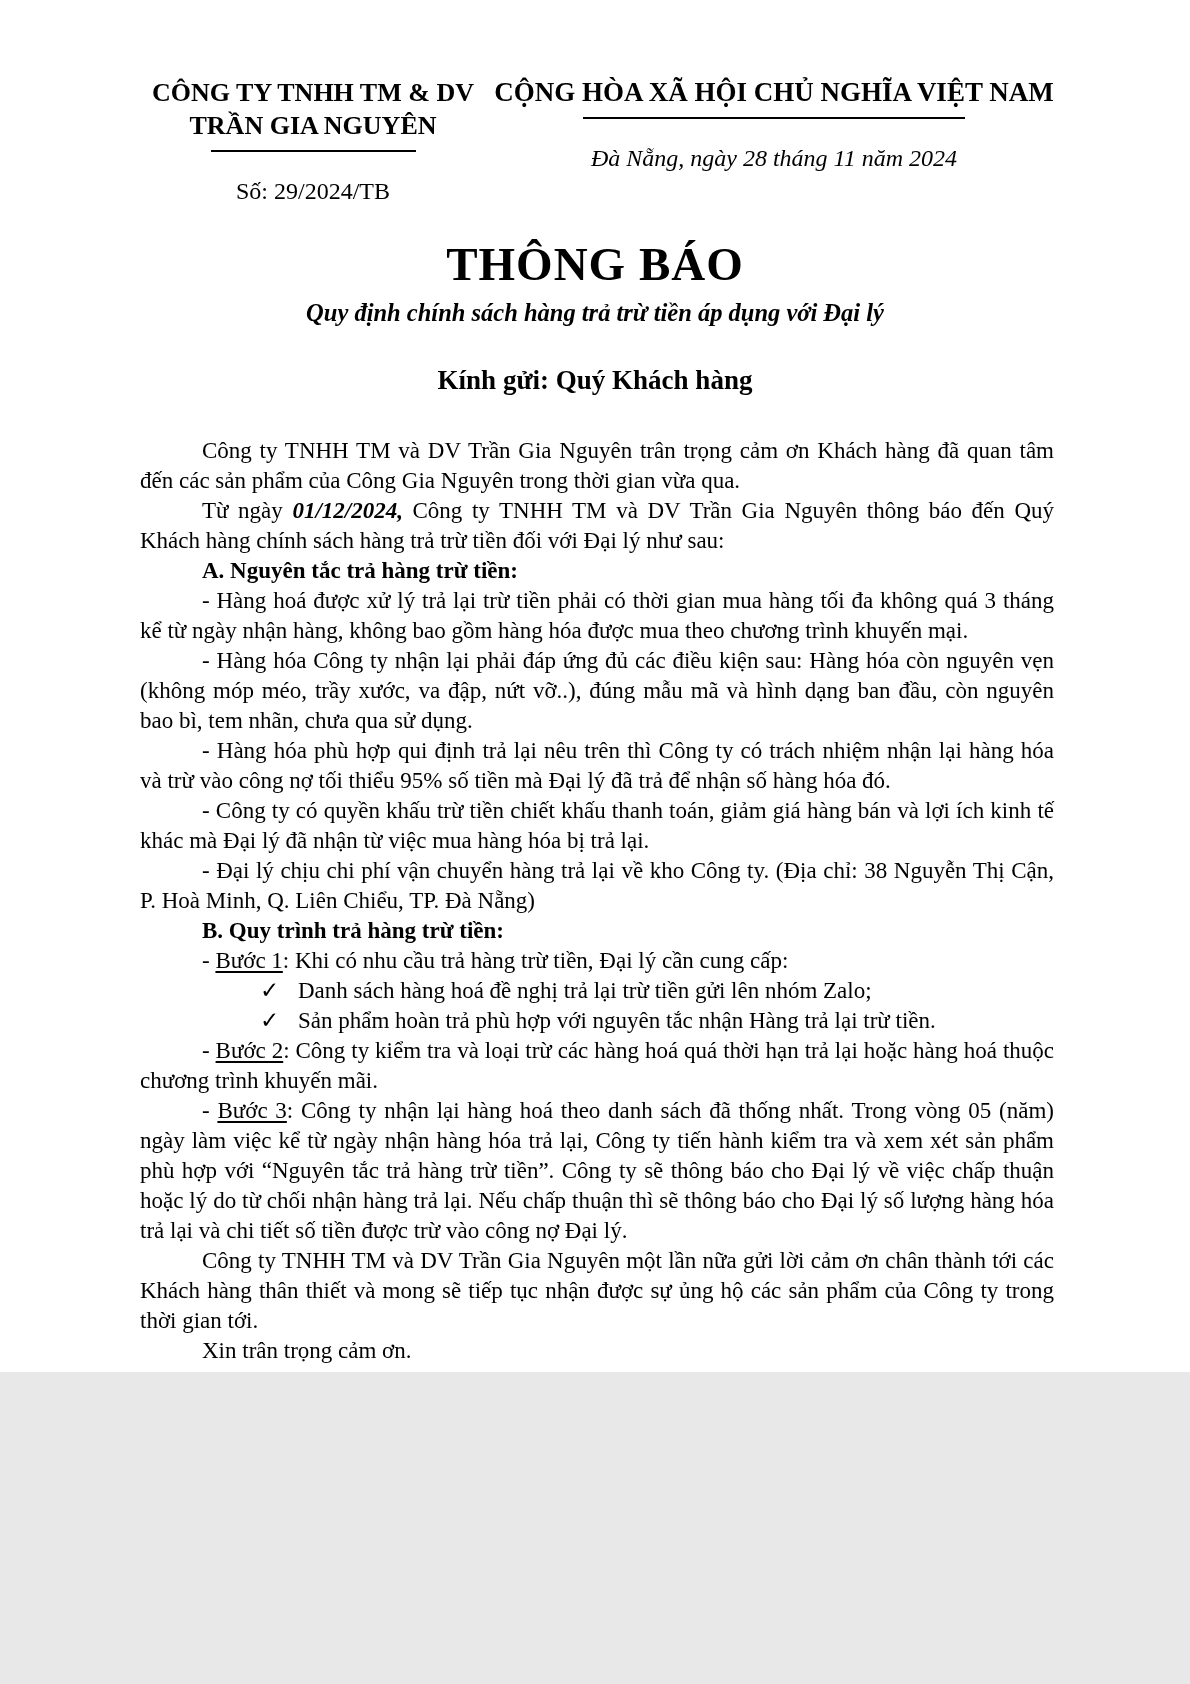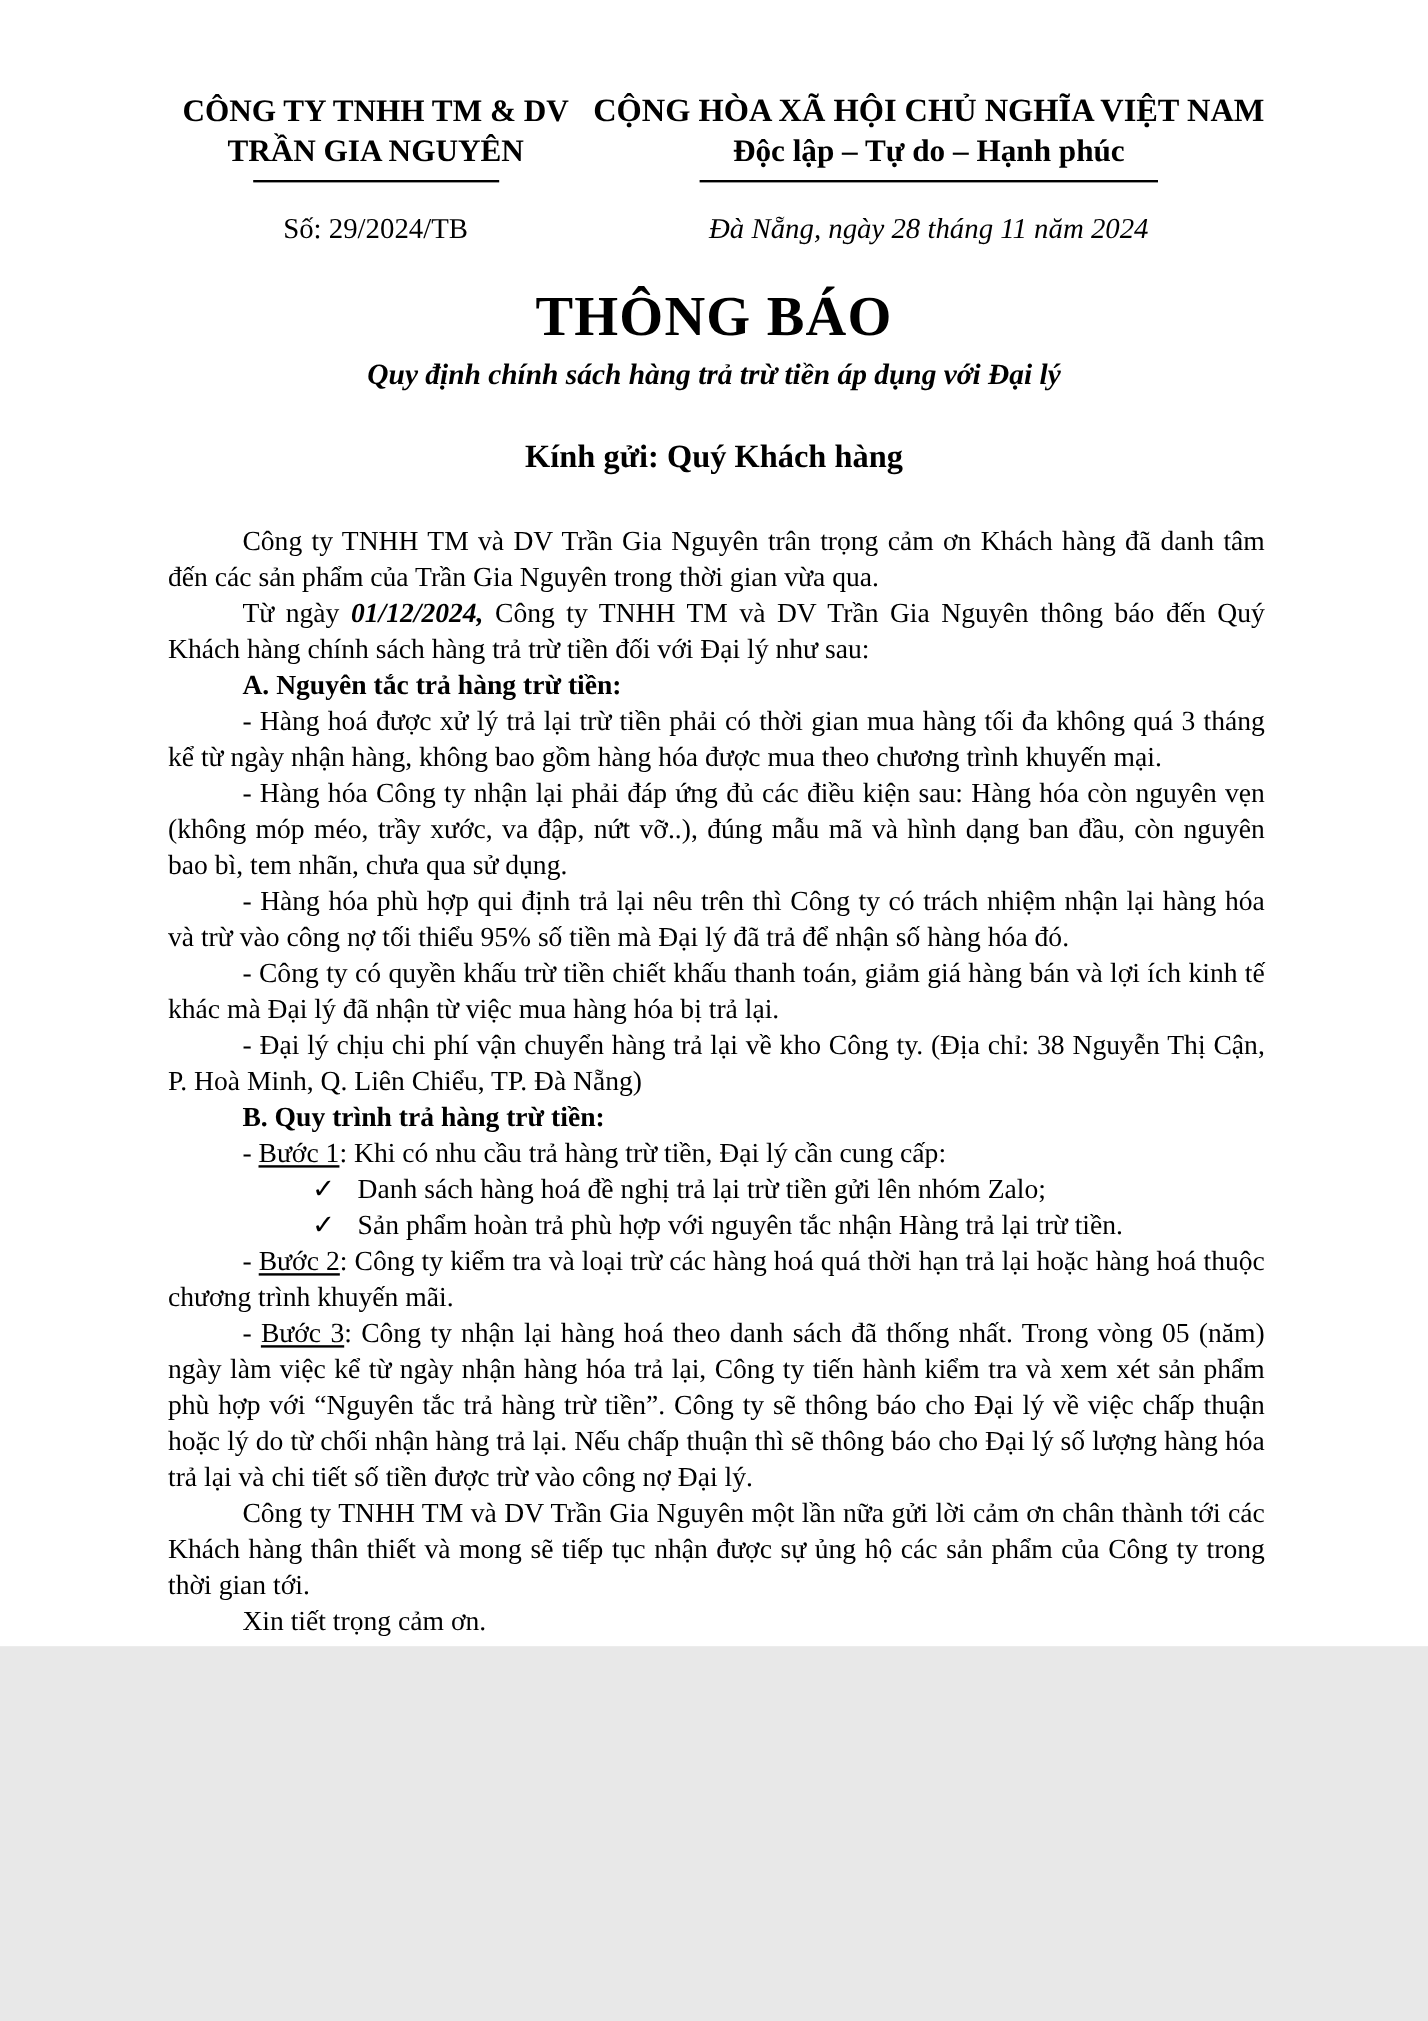--- a/index.html
+++ b/index.html
@@ -84,47 +84,46 @@
 
   <div class="header">
     <div class="header-left">
       <div class="org-line">CÔNG TY TNHH TM &amp; DV</div>
       <div class="org-line">TRẦN GIA NGUYÊN</div>
       <div class="rule rule-left"></div>
       <div class="doc-number">Số:  29/2024/TB</div>
     </div>
     <div class="header-right">
       <div class="nat-line1">CỘNG HÒA XÃ HỘI CHỦ NGHĨA VIỆT NAM</div>
-      <div class="nat-line2">Độc lập – Tự do – Hạnh phúc</div>
       <div class="rule rule-right"></div>
       <div class="issue-date">Đà Nẵng, ngày 28 tháng 11 năm 2024</div>
     </div>
   </div>
 
   <div class="doc-title">THÔNG BÁO</div>
   <div class="doc-subtitle">Quy định chính sách hàng trả trừ tiền áp dụng với Đại lý</div>
   <div class="salutation">Kính gửi: Quý Khách hàng</div>
 
   <div class="body">
-      <p class="para body-p"><span>Công ty TNHH TM và DV Trần Gia Nguyên trân trọng cảm ơn Khách hàng đã danh tâm đến các sản phẩm của Trần Gia Nguyên trong thời gian vừa qua.</span></p>
+      <p class="para body-p"><span>Công ty TNHH TM và DV Trần Gia Nguyên trân trọng cảm ơn Khách hàng đã quan tâm đến các sản phẩm của Công Gia Nguyên trong thời gian vừa qua.</span></p>
       <p class="para body-p"><span>Từ ngày </span><span class="b i">01/12/2024,</span><span> Công ty TNHH TM và DV Trần Gia Nguyên thông báo đến Quý Khách hàng chính sách hàng trả trừ tiền đối với Đại lý như sau:</span></p>
       <p class="para heading"><span>A. Nguyên tắc trả hàng trừ tiền:</span></p>
       <p class="para body-p"><span>- Hàng hoá được xử lý trả lại trừ tiền phải có thời gian mua hàng tối đa không quá 3 tháng kể từ ngày nhận hàng, không bao gồm hàng hóa được mua theo chương trình khuyến mại.</span></p>
       <p class="para body-p"><span>- Hàng hóa Công ty nhận lại phải đáp ứng đủ các điều kiện sau: Hàng hóa còn nguyên vẹn (không móp méo, trầy xước, va đập, nứt vỡ..), đúng mẫu mã và hình dạng ban đầu, còn nguyên bao bì, tem nhãn, chưa qua sử dụng.</span></p>
       <p class="para body-p"><span>- Hàng hóa phù hợp qui định trả lại nêu trên thì Công ty có trách nhiệm nhận lại hàng hóa và trừ vào công nợ tối thiểu 95% số tiền mà Đại lý đã trả để nhận số hàng hóa đó.</span></p>
       <p class="para body-p"><span>- Công ty có quyền khấu trừ tiền chiết khấu thanh toán, giảm giá hàng bán và lợi ích kinh tế khác mà Đại lý đã nhận từ việc mua hàng hóa bị trả lại.</span></p>
       <p class="para body-p"><span>- Đại lý chịu chi phí vận chuyển hàng trả lại về kho Công ty. (Địa chỉ: 38 Nguyễn Thị Cận, P. Hoà Minh, Q. Liên Chiểu, TP. Đà Nẵng)</span></p>
       <p class="para heading"><span>B. Quy trình trả hàng trừ tiền:</span></p>
       <p class="para body-p"><span>- </span><span class="u">Bước 1</span><span>: Khi có nhu cầu trả hàng trừ tiền, Đại lý cần cung cấp:</span></p>
       <p class="para check"><span class="check-glyph">✓</span><span>Danh sách hàng hoá đề nghị trả lại trừ tiền gửi lên nhóm Zalo;</span></p>
       <p class="para check"><span class="check-glyph">✓</span><span>Sản phẩm hoàn trả phù hợp với nguyên tắc nhận Hàng trả lại trừ tiền.</span></p>
       <p class="para body-p"><span>- </span><span class="u">Bước 2</span><span>: Công ty kiểm tra và loại trừ các hàng hoá quá thời hạn trả lại hoặc hàng hoá thuộc chương trình khuyến mãi.</span></p>
       <p class="para body-p"><span>- </span><span class="u">Bước 3</span><span>: Công ty nhận lại hàng hoá theo danh sách đã thống nhất. Trong vòng 05 (năm) ngày làm việc kể từ ngày nhận hàng hóa trả lại, Công ty tiến hành kiểm tra và xem xét sản phẩm phù hợp với “Nguyên tắc trả hàng trừ tiền”. Công ty sẽ thông báo cho Đại lý về việc chấp thuận hoặc lý do từ chối nhận hàng trả lại. Nếu chấp thuận thì sẽ thông báo cho Đại lý số lượng hàng hóa trả lại và chi tiết số tiền được trừ vào công nợ Đại lý.</span></p>
       <p class="para body-p"><span>Công ty TNHH TM và DV Trần Gia Nguyên một lần nữa gửi lời cảm ơn chân thành tới các Khách hàng thân thiết và mong sẽ tiếp tục nhận được sự ủng hộ các sản phẩm của Công ty trong thời gian tới.</span></p>
-      <p class="para body-p"><span>Xin tiết trọng cảm ơn.</span></p>
+      <p class="para body-p"><span>Xin trân trọng cảm ơn.</span></p>
     </div>
 
   <div class="sig-role">GIÁM ĐỐC</div>
 
   <div class="stamp-wrap">
     <svg viewBox="0 0 300 300" width="228" height="228">
       <defs>
         <path id="arcTopPath" d="M 52 196 A 108 108 0 1 1 248 196"></path>
         <path id="arcBottomPath" d="M 56 204 A 108 108 0 0 0 243 204"></path>
       </defs>

